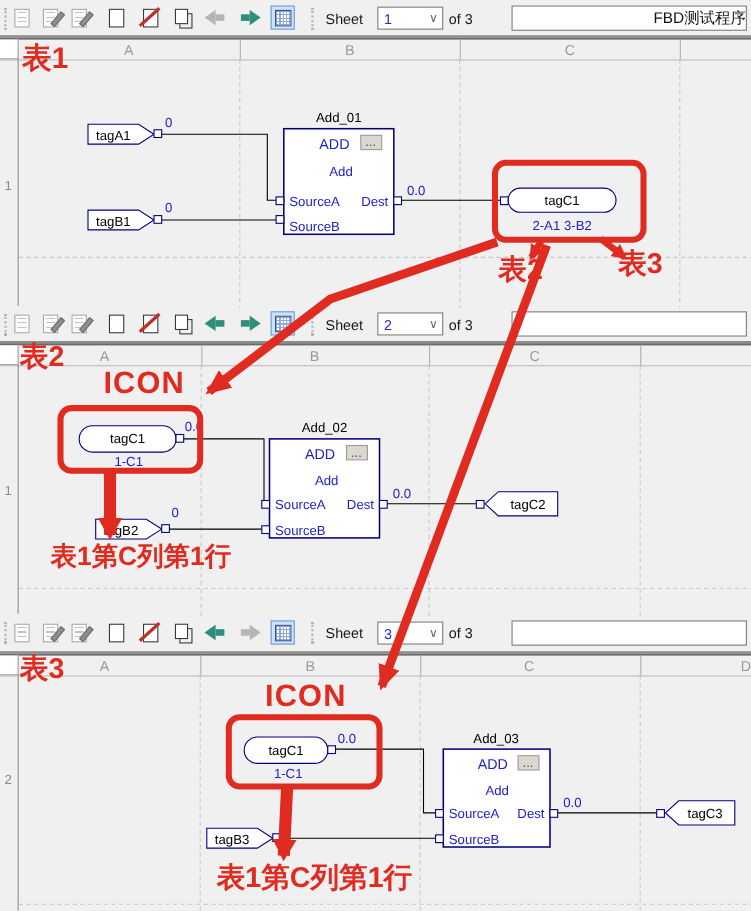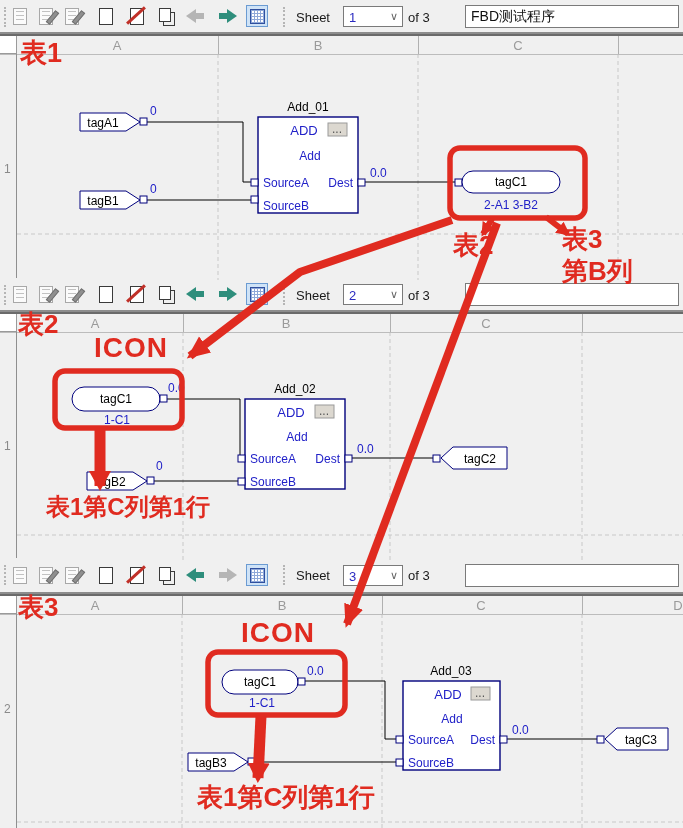--- a/index.html
+++ b/index.html
@@ -36,21 +36,21 @@
   .gridbtn .inner{width:13px;height:13px;background:#fff;border:1px solid #2f4f9e;
        background-image:repeating-linear-gradient(to bottom,#8fa8d8 0 1px,transparent 1px 3px),
                         repeating-linear-gradient(to right,#8fa8d8 0 1px,transparent 1px 3px);}
   .tlabel{position:absolute;top:10px;font-size:13px;color:#1a1a1a;}
   .combo{position:absolute;left:343px;top:6px;width:60px;height:21px;background:#fff;
        border:1px solid #7a7a7a;box-sizing:border-box;}
   .combo .val{position:absolute;left:5px;top:3px;font-size:13px;color:#2a2ac0;}
   .combo .chev{position:absolute;right:4px;top:3px;font-size:11px;color:#666;}
   .tfield{position:absolute;left:465px;top:5px;width:214px;height:23px;background:#fff;
        border:1px solid #7a7a7a;box-sizing:border-box;font-size:14px;color:#111;
-       padding:2px 0 0 5px;white-space:nowrap;overflow:hidden;}
+       padding:2px 0 0 5px;white-space:nowrap;overflow:hidden;text-align:right;}
   
   .panel{position:absolute;left:0;width:683px;background:#f0f0f0;border-top:2px solid #6a6a6a;box-sizing:border-box;}
   .heads{position:absolute;top:0;left:0;right:0;height:18px;border-bottom:1px solid #bcbcbc;z-index:2;}
   .corner{position:absolute;left:0;top:0;width:16px;height:17px;background:#fff;
        border-right:1px solid #9a9a9a;border-bottom:1px solid #9a9a9a;}
   .colletter{position:absolute;top:2px;font-size:13px;color:#9a9a9a;transform:translateX(-50%);}
   .colsep{position:absolute;top:0;height:18px;width:1px;background:#b0b0b0;}
   .rowstrip{position:absolute;left:0;top:18px;bottom:0;width:16px;border-right:1px solid #8f8f8f;z-index:2;}
   .rownum{position:absolute;left:4px;font-size:12px;color:#8a8a8a;}
   svg.diagram{position:absolute;left:0;top:0;z-index:1;}
@@ -400,21 +400,20 @@
         <path d="M100,430 L100,486" stroke-width="11" marker-end="url(#ah-w)"></path>
         <path d="M261,716 L258,778" stroke-width="11" marker-end="url(#ah-w)"></path>
       </g>
     </svg>
     <div class="red" style="left:20px;top:40px;font-size:27px;">表1</div>
     <div class="red" style="left:453px;top:229px;font-size:26px;">
       <span class="ln">表2</span>
     </div>
     <div class="red" style="left:562px;top:223px;font-size:26px;">
       <span class="ln">表3</span>
-      <span class="ln">第B列</span>
     </div>
     <div class="red" style="left:18px;top:311px;font-size:26px;">表2</div>
     <div class="red" style="left:94px;top:334px;font-size:28px;letter-spacing:1px;">ICON</div>
     <div class="red" style="left:46px;top:495px;font-size:24px;">表1第C列第1行</div>
     <div class="red" style="left:18px;top:594px;font-size:26px;">表3</div>
     <div class="red" style="left:241px;top:619px;font-size:28px;letter-spacing:1px;">ICON</div>
     <div class="red" style="left:197px;top:784px;font-size:26px;">表1第C列第1行</div>
   </div>
 
 </div>

